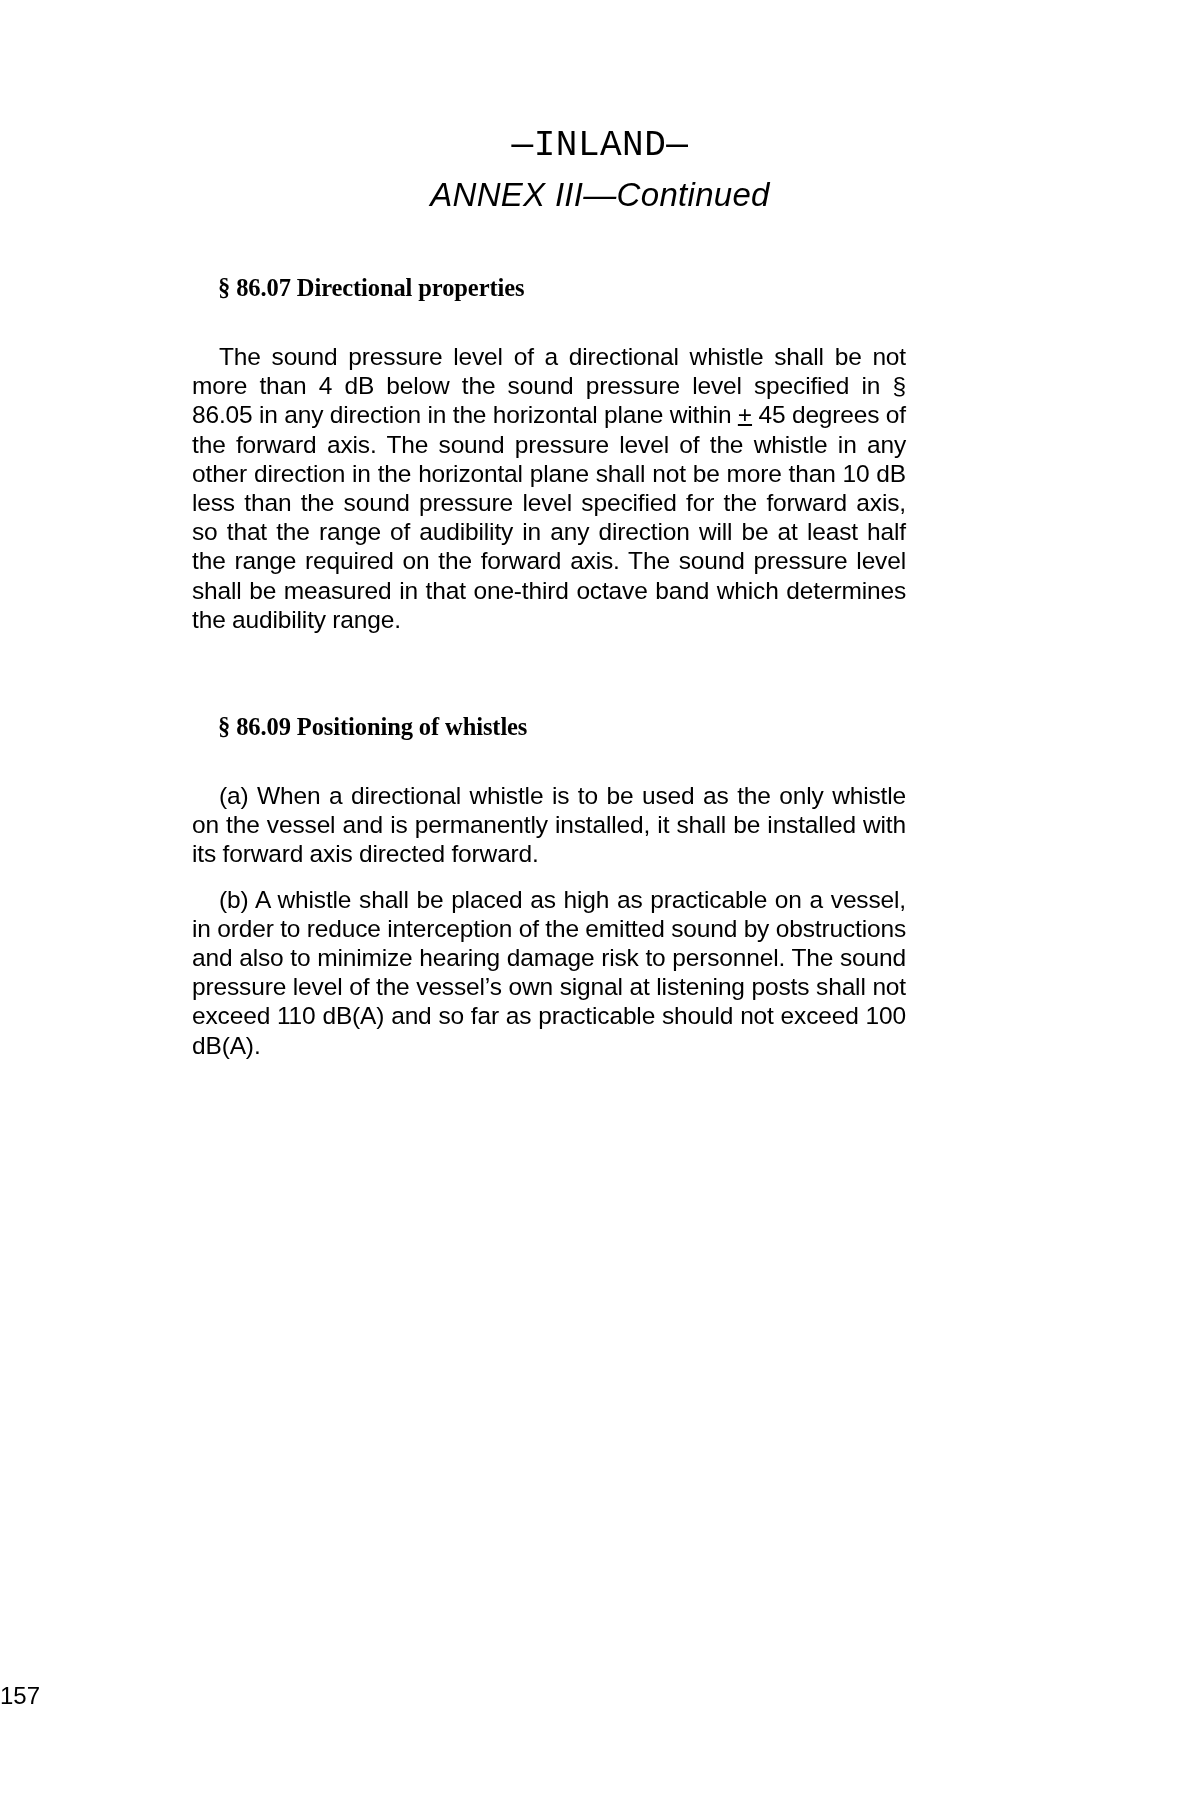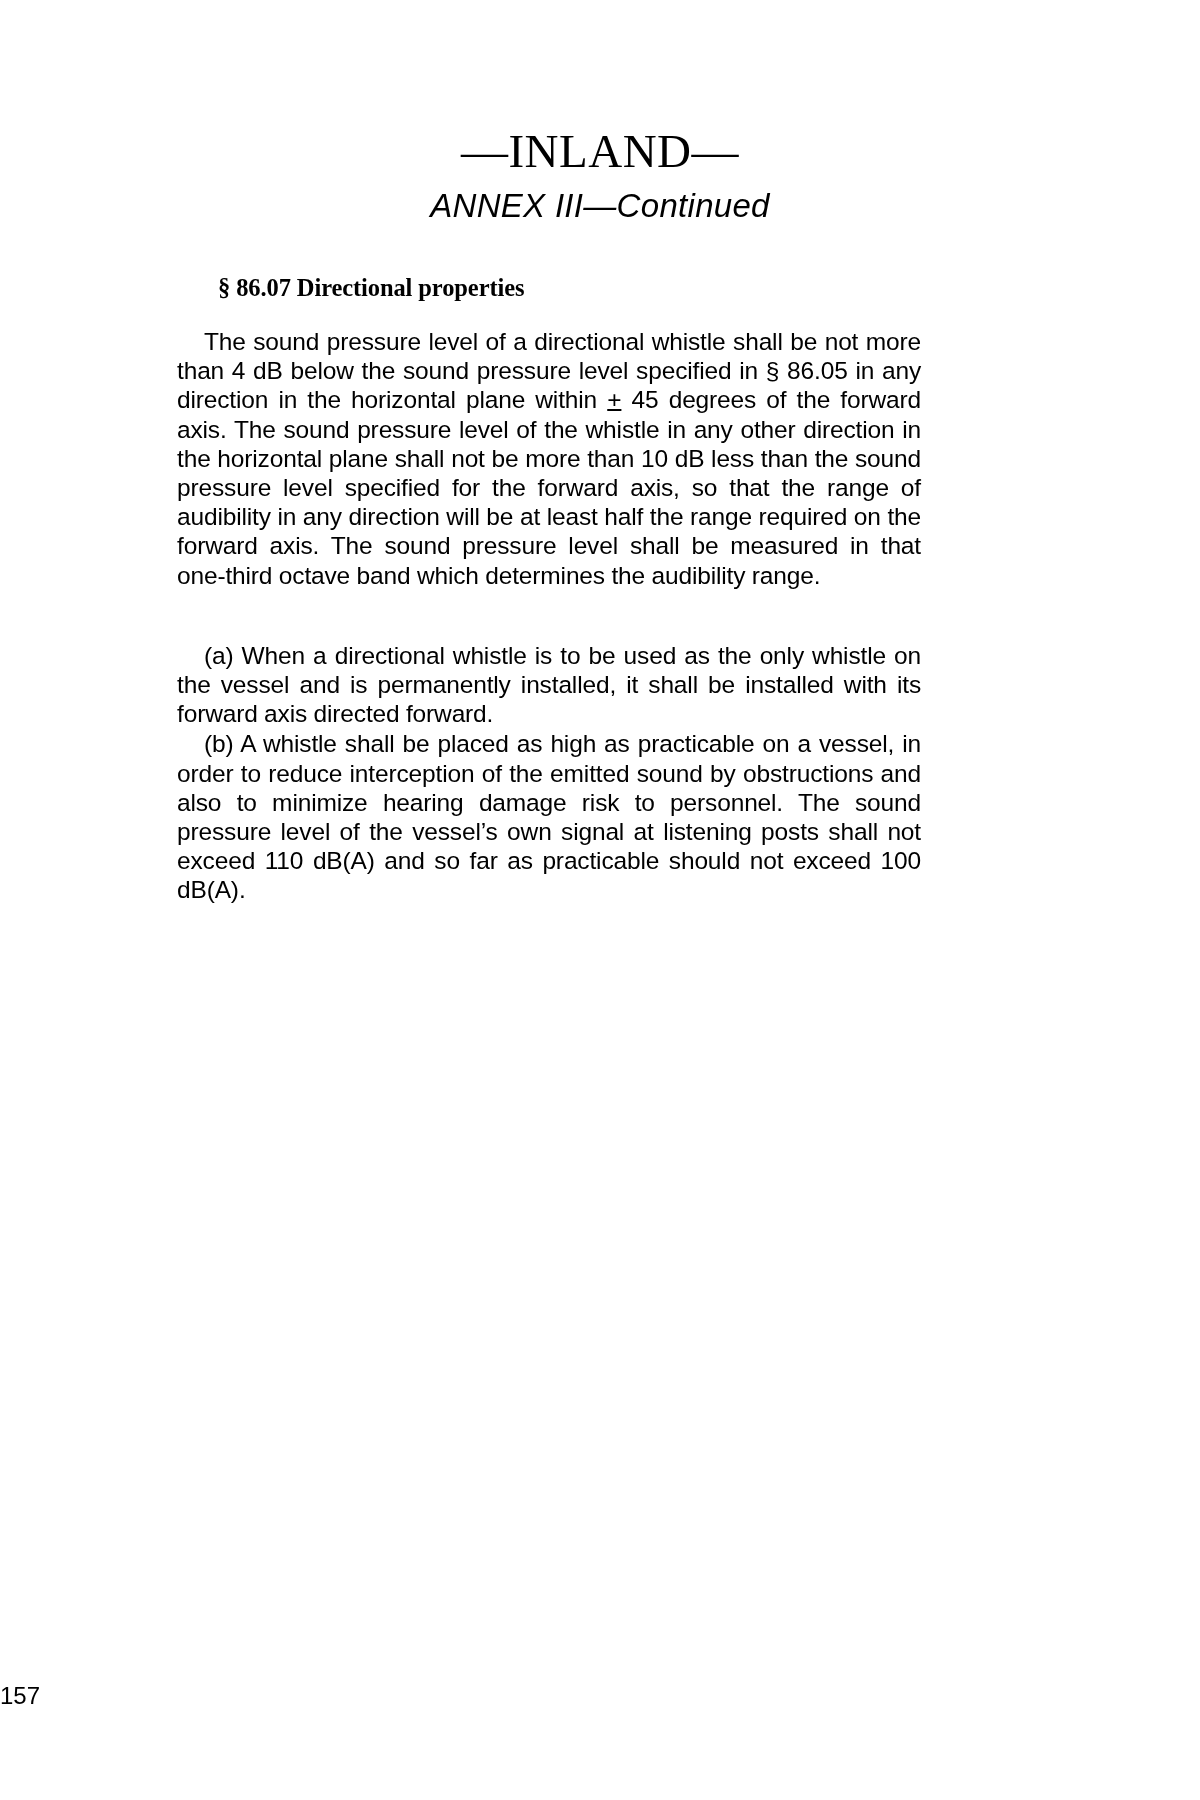--- a/index.html
+++ b/index.html
@@ -26,22 +26,22 @@
 
   
   .masthead {
     position: absolute;
     left: 0;
     top: 128px;
     width: 1200px;
     text-align: center;
   }
   .main-title {
-    font-family: Liberation Serif, serif;
-    font-size: 47px;
+    font-family: Liberation Mono, monospace;
+    font-size: 36px;
     font-weight: 400;
     letter-spacing: 0.5px;
     line-height: 1.0;
     margin: 0;
     white-space: nowrap;
   }
   .sub-title {
     font-family: "Liberation Sans", sans-serif;
     font-style: italic;
     font-weight: 400;
@@ -68,21 +68,21 @@
     margin: 18px;
     padding-left: 24px;
     letter-spacing: -0.1px;
   }
 
   .para {
     font-family: "Liberation Sans", sans-serif;
     font-weight: 400;
     font-size: 24.5px;
     line-height: 29.2px;
-    margin: 1px;
+    margin: 16px;
     text-align: justify;
     text-justify: inter-word;
     letter-spacing: -0.15px;
     word-spacing: -0.2px;
   }
   .para.indent { text-indent: 27px; }
 
   .gap-sec { height: 44px; }
   .gap-head { height: 5px; }
 
@@ -114,20 +114,21 @@
   </div>
 
   <div class="column">
 
     <div class="sec-heading">§ 86.07 Directional properties</div>
     <div class="gap-head"></div>
     <p class="para indent"><span>The sound pressure level of a directional whistle shall be not more than 4 dB below the sound pressure level specified in § 86.05 in any direction in the horizontal plane within </span><span class="plusminus">+</span><span> 45 degrees of the forward axis. The sound pressure level of the whistle in any other direction in the horizontal plane shall not be more than 10 dB less than the sound pressure level specified for the forward axis, so that the range of audibility in any direction will be at least half the range required on the forward axis. The sound pressure level shall be measured in that one-third octave band which determines the audibility range.</span></p>
 
     <div class="gap-sec"></div>
 
+    <div class="sec-heading">§ 86.09 Positioning of whistles</div>
     <div class="gap-head"></div>
     <p class="para indent">(a) When a directional whistle is to be used as the only whistle on the vessel and is permanently installed, it shall be installed with its forward axis directed forward.</p>
     <p class="para indent">(b) A whistle shall be placed as high as practicable on a vessel, in order to reduce interception of the emitted sound by obstructions and also to minimize hearing damage risk to personnel. The sound pressure level of the vessel’s own signal at listening posts shall not exceed 110 dB(A) and so far as practicable should not exceed 100 dB(A).</p>
 
   </div>
 
   <div class="folio">157</div>
 
 </div>
 

